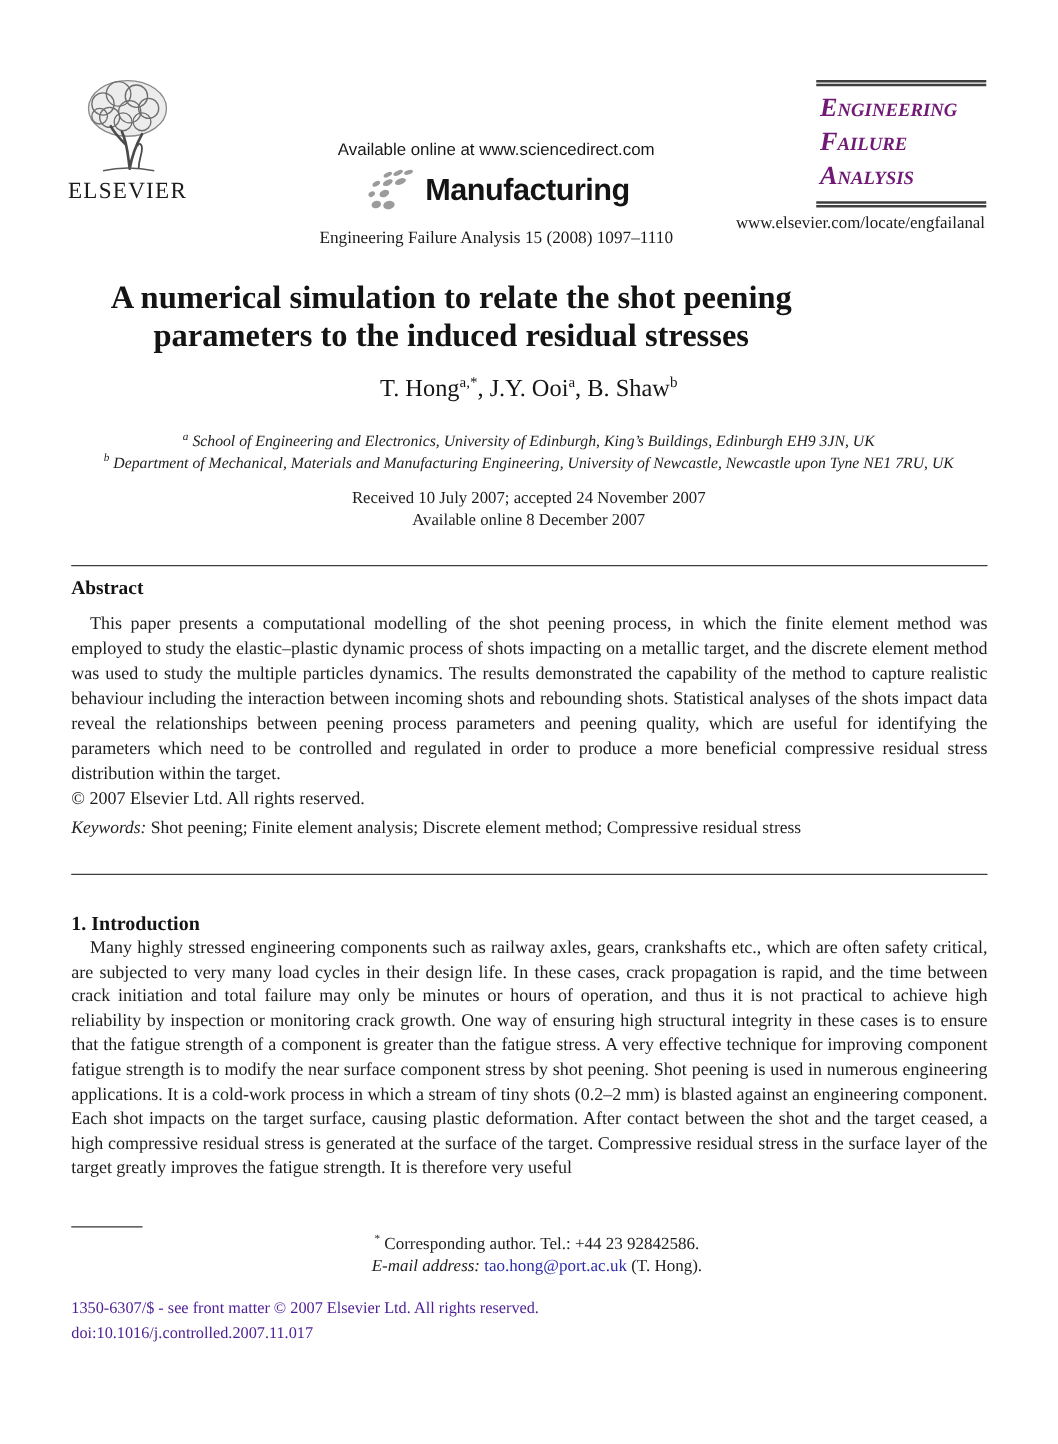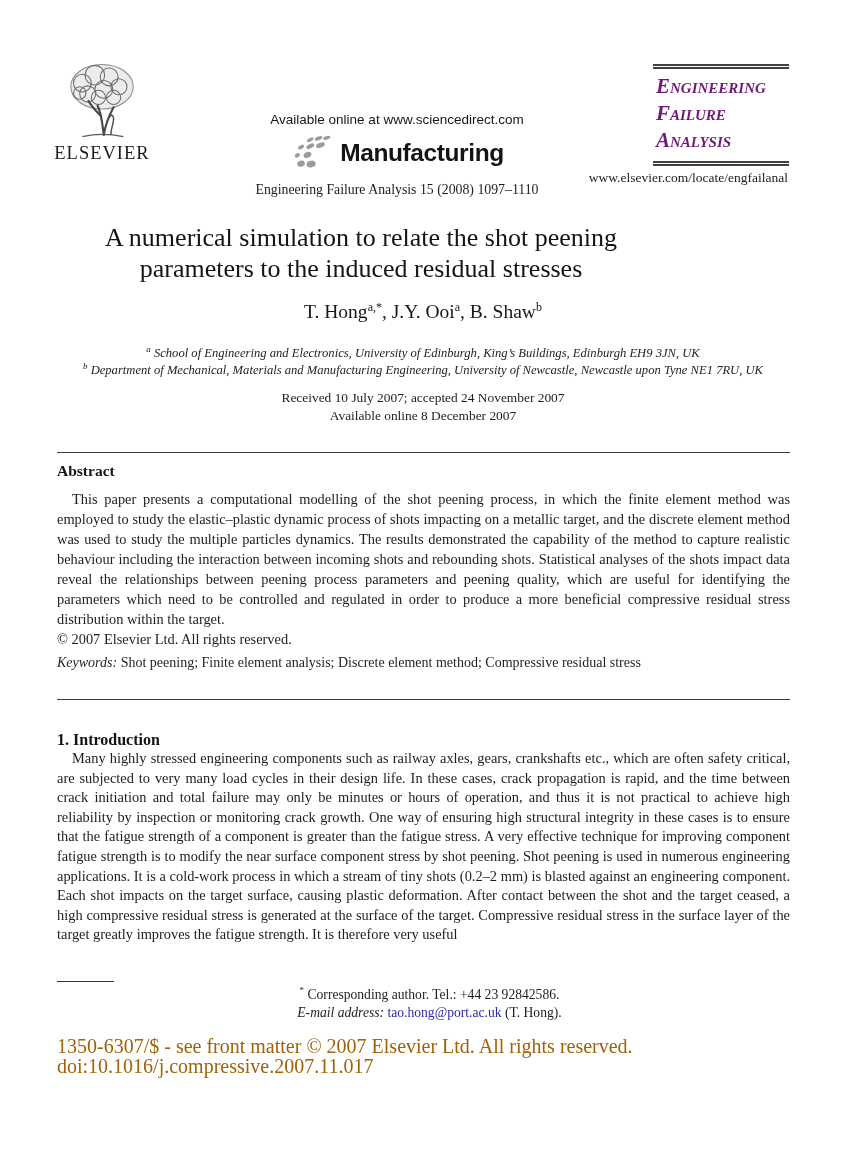--- a/index.html
+++ b/index.html
@@ -29,21 +29,21 @@
     border-top: 5px double #3f3f3f; border-bottom: 5px double #3f3f3f;
     padding: 4px 0 7px 3px;
   }
   .jline {
     font-style: italic; font-weight: bold; font-variant: small-caps;
     font-size: 21px; line-height: 27px; color: #701a75;
   }
   .locate { position: absolute; right: 58px; top: 170px; font-size: 13.5px; color: #1c1c1c; }
 
   
-  .title { position: absolute; left: 0; top: 222px; width: 722px; text-align: center; font-size: 26px; line-height: 31px; color: #141414; }
+  .title { position: absolute; left: 0; top: 222px; width: 722px; text-align: center; font-size: 26px; line-height: 31px; color: #141414; font-weight: bold; }
   .authors { position: absolute; left: 0; top: 301px; width: 846px; text-align: center; font-size: 19.5px; color: #161616; }
   .authors sup { font-size: 12px; vertical-align: super; line-height: 0; }
   .affils { position: absolute; left: 40px; top: 345px; width: 766px; text-align: center; font-size: 12.6px; line-height: 16.5px; color: #222; }
   .affil-text { font-style: italic; }
   .affils sup { font-size: 9px; vertical-align: super; line-height: 0; font-style: italic; }
   .received { position: absolute; left: 0; top: 389px; width: 846px; text-align: center; font-size: 13.4px; line-height: 17.5px; color: #1d1d1d; }
 
   
   .rule { position: absolute; left: 57px; width: 733px; border-top: 1.6px solid #3c3c3c; }
   .rule1 { top: 452px; }
@@ -60,21 +60,21 @@
   .sec-head { position: absolute; left: 57px; top: 731px; font-size: 16px; font-weight: bold; color: #141414; }
   .intro-body { position: absolute; left: 57px; top: 749px; width: 733px; font-size: 14.4px; line-height: 19.6px; text-align: justify; text-indent: 15px; color: #1d1d1d; }
 
   
   .fn-rule { position: absolute; left: 57px; top: 981px; width: 57px; border-top: 1.2px solid #333; }
   .footnote { position: absolute; left: 57px; top: 986px; width: 733px; font-size: 13.6px; line-height: 17.5px; color: #1e1e1e; }
   .fn-line { padding-left: 12px; text-align: center; }
   .fn-star { font-size: 9px; vertical-align: super; line-height: 0; }
   .it { font-style: italic; }
   .email { text-decoration: none; cursor: pointer; }
-  .footer { position: absolute; left: 57px; top: 1036px; width: 733px; font-size: 20px; line-height: 20px; color: #a16207; }
+  .footer { position: absolute; left: 57px; top: 1036px; width: 733px; font-size: 13px; line-height: 20px; color: #4c1d95; }
 </style>
 </head>
 <body>
 
 <div class="page">
 
   <div class="elsevier-block">
     <svg viewBox="0 0 100 92" width="96" height="82" aria-hidden="true">
       <ellipse cx="50" cy="30" rx="35" ry="25" fill="#ececec" stroke="#8a8a8a" stroke-width="1.2"></ellipse>
       <g fill="none" stroke="#6e6e6e" stroke-width="1.2">
@@ -165,16 +165,16 @@
   <p class="intro-body">Many highly stressed engineering components such as railway axles, gears, crankshafts etc., which are often safety critical, are subjected to very many load cycles in their design life. In these cases, crack propagation is rapid, and the time between crack initiation and total failure may only be minutes or hours of operation, and thus it is not practical to achieve high reliability by inspection or monitoring crack growth. One way of ensuring high structural integrity in these cases is to ensure that the fatigue strength of a component is greater than the fatigue stress. A very effective technique for improving component fatigue strength is to modify the near surface component stress by shot peening. Shot peening is used in numerous engineering applications. It is a cold-work process in which a stream of tiny shots (0.2–2 mm) is blasted against an engineering component. Each shot impacts on the target surface, causing plastic deformation. After contact between the shot and the target ceased, a high compressive residual stress is generated at the surface of the target. Compressive residual stress in the surface layer of the target greatly improves the fatigue strength. It is therefore very useful</p>
 
   <div class="fn-rule"></div>
   <div class="footnote">
     <div class="fn-line"><sup class="fn-star">*</sup><span> Corresponding author. Tel.: +44 23 92842586.</span></div>
     <div class="fn-line"><span class="it">E-mail address:</span> <a class="email" style="color: rgb(43, 43, 166);">tao.hong@port.ac.uk</a><span> (T. Hong).</span></div>
   </div>
 
   <div class="footer">
     <div>1350-6307/$ - see front matter © 2007 Elsevier Ltd. All rights reserved.</div>
-    <div>doi:10.1016/j.compressive.2007.11.017</div>
+    <div>doi:10.1016/j.controlled.2007.11.017</div>
   </div>
 
 </div>
 
 </body></html>

